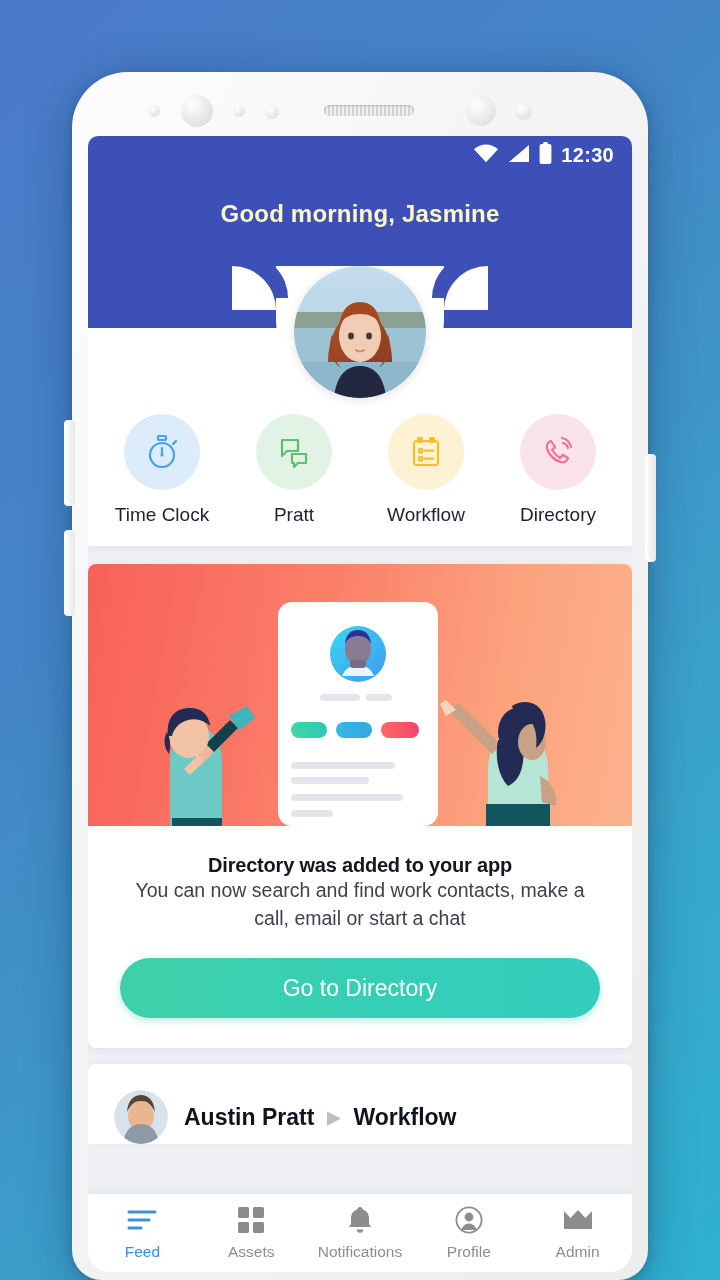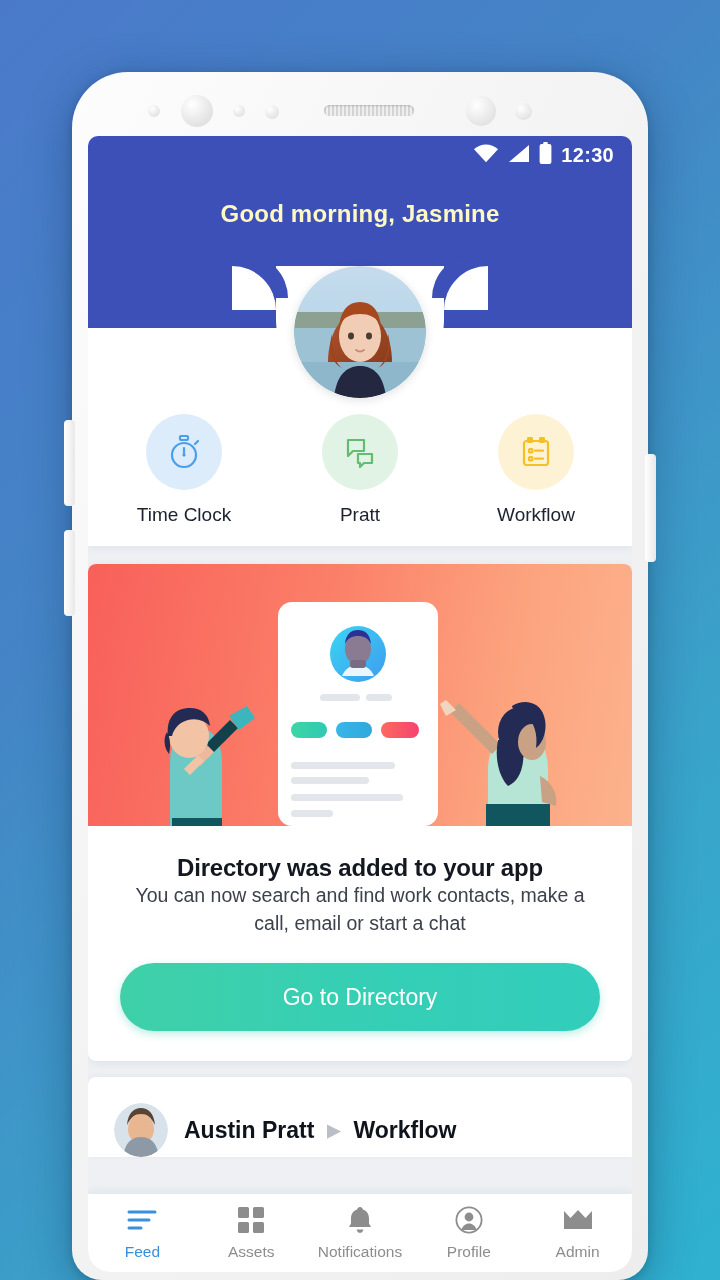--- a/index.html
+++ b/index.html
@@ -108,29 +108,29 @@
 
   
   #promo-card {
     margin: 18px 0 0; background: #fff; border-radius: 8px;
     overflow: hidden; box-shadow: 0 2px 9px rgba(40,60,110,.08);
   }
   #promo-illustration { position: relative; height: 262px; overflow: hidden;
     background: linear-gradient(100deg,#f8605a 0%, #fb7f68 42%, #fca37e 75%, #fcb28c 100%); }
   #promo-illustration svg { position: absolute; inset: 0; width: 100%; height: 100%; }
   #promo-title {
-    text-align: center; font-size: 24px; font-weight: 700; color: #13171f;
+    text-align: center; font-size: 20px; font-weight: 700; color: #13171f;
     margin-top: 28px; letter-spacing: -.2px;
   }
   #promo-subtitle {
     text-align: center; font-size: 19.5px; color: #3c414c; line-height: 1.42;
     margin: 0 34px 0;
   }
   #cta-go-directory {
-    display: block; width: 480px; height: 68px; margin: 26px auto 30px;
+    display: block; width: 480px; height: 60px; margin: 26px auto 30px;
     border: none; border-radius: 34px; cursor: pointer;
     background: linear-gradient(90deg,#3fd0a8 0%, #35cfb6 55%, #32cdbc 100%);
     color: #fff; font-size: 23px; font-weight: 500;
     font-family: "Liberation Sans", sans-serif;
     box-shadow: 0 3px 9px rgba(46,200,170,.32);
   }
 
   
   #feed-item {
     margin-top: 16px; background: #fff; border-radius: 8px 8px 0 0;
@@ -268,20 +268,29 @@
               <rect x="23" y="5" width="6" height="6" rx="1.2" fill="#f5c026" stroke="none"></rect>
               <rect x="13" y="17" width="3.4" height="3.4" rx=".7"></rect>
               <path d="M19 18.7h8" stroke-linecap="round"></path>
               <rect x="13" y="25" width="3.4" height="3.4" rx=".7"></rect>
               <path d="M19 26.7h8" stroke-linecap="round"></path>
             </svg>
           </div>
           <div class="qa-label">Workflow</div>
         </div>
 
+        <div class="quick-action">
+          <div class="qa-circle" style="background:#fbe3ea">
+            <svg width="40" height="40" viewBox="0 0 40 40" fill="none" stroke="#ec7296" stroke-width="2.2" stroke-linecap="round">
+              <path d="M13 9c-3 1-5 4-4 7 1 6 8 13 14 14 3 1 6-1 7-4l-5-3-3 3c-3-2-6-5-8-8l3-3-4-6z"></path>
+              <path d="M25 11c2.4.6 4.4 2.6 5 5M24 6c4.6 1 8 4.4 9 9"></path>
+            </svg>
+          </div>
+          <div class="qa-label">Directory</div>
+        </div>
 
       </div>
     </div>
 
     <div id="promo-card">
       <div id="promo-illustration">
         <svg viewBox="0 0 544 262" preserveAspectRatio="xMidYMid slice">
           <defs>
             <linearGradient id="pillg" x1="0" y1="0" x2="1" y2="0">
               <stop offset="0" stop-color="#3ed6a6"></stop>

